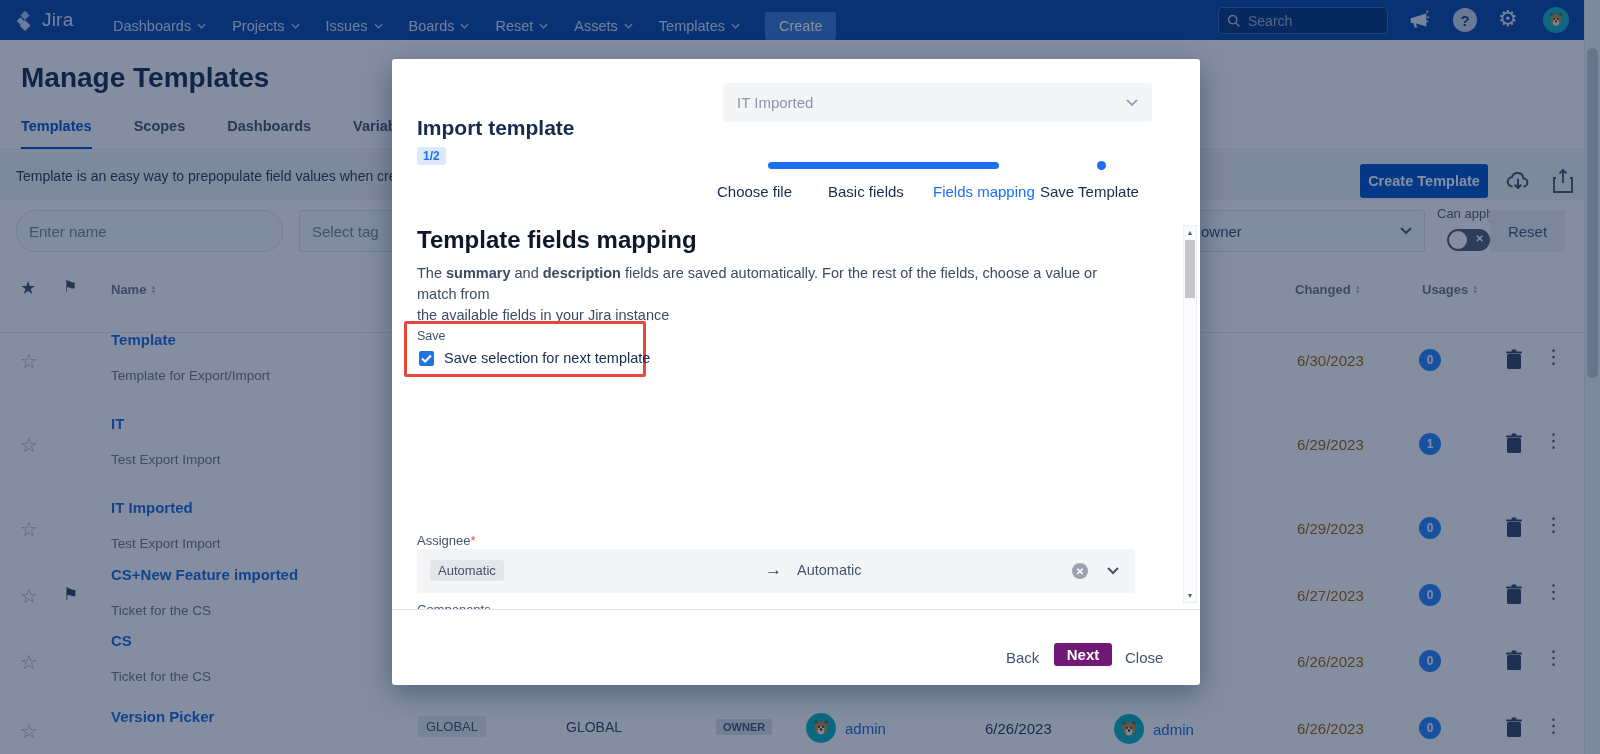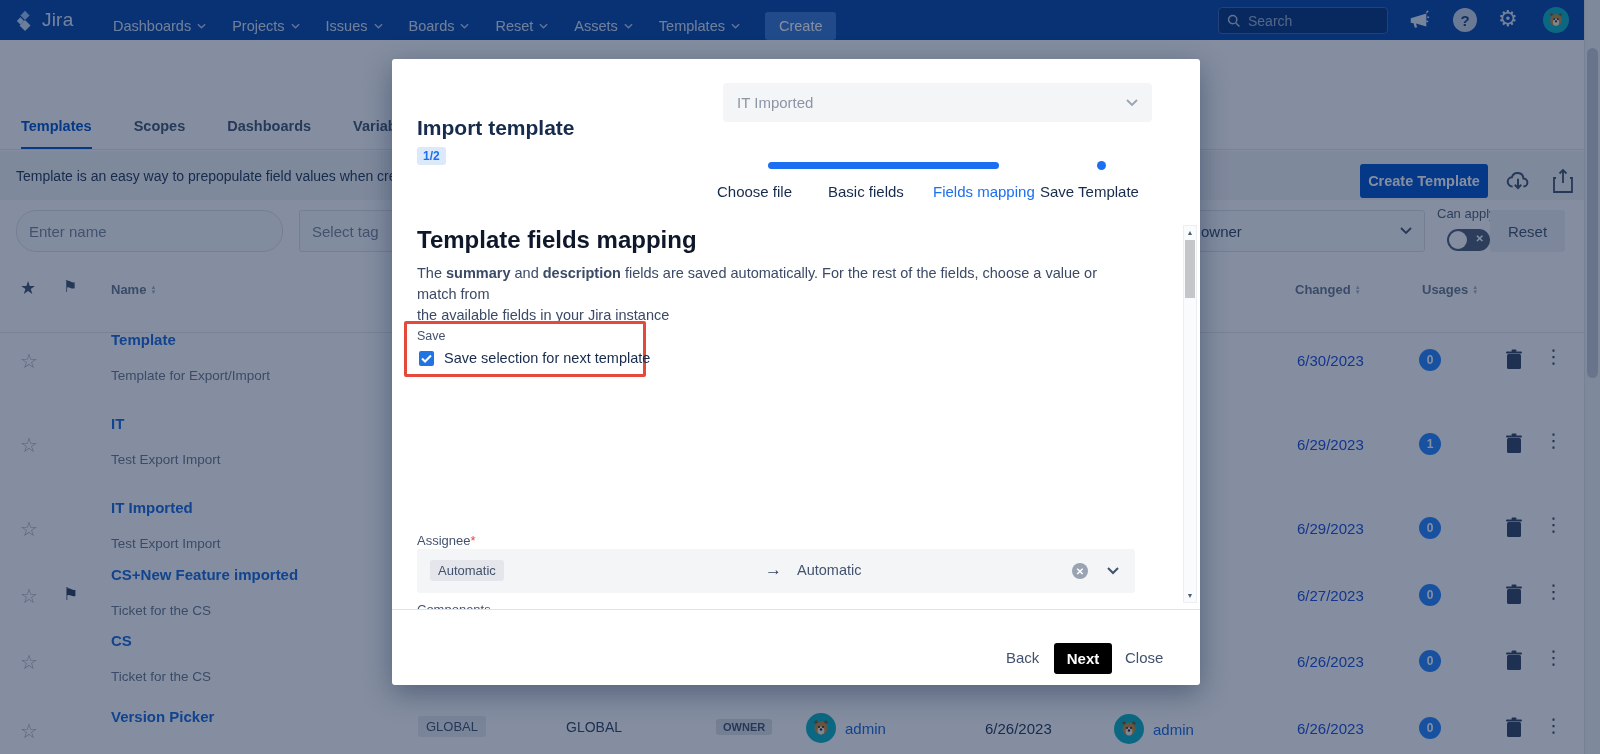--- a/index.html
+++ b/index.html
@@ -52,21 +52,21 @@
   .header-divider{position:absolute;left:0;top:292px;width:1600px;height:1px;background:#E6E8ED}
 
   
   .trow{position:absolute;left:0;width:1600px;height:84px}
   .rstar{position:absolute;left:20px;top:24px;font-size:20px;color:#9FA8B8;cursor:pointer}
   .rflag{position:absolute;left:63px;top:24px;font-size:17px;color:#2F3F5C}
   .rname{position:absolute;left:111px;top:6px;font-size:15px;font-weight:700;color:#1868DB;text-decoration:none;cursor:pointer}
   .rdesc{position:absolute;left:111px;top:43px;font-size:13.5px;color:#6B778C}
   .cellby{position:absolute;left:1114px;top:21px;display:flex;align-items:center;gap:9px}
   .radmin{font-size:15px;color:#1868DB;text-decoration:none;cursor:pointer}
-  .rdate{position:absolute;left:1297px;top:27px;font-size:15px;color:#1d4ed8}
+  .rdate{position:absolute;left:1297px;top:27px;font-size:15px;color:#a16207}
   .rbadge{position:absolute;left:1419px;top:24px;width:22px;height:22px;border-radius:50%;background:#2684FF;color:#fff;font-size:12px;font-weight:700;display:flex;align-items:center;justify-content:center}
   .rtrash{position:absolute;left:1505px;top:24px;color:#344563;cursor:pointer}
   .rkebab{position:absolute;left:1544px;top:20px;font-size:19px;color:#344563;cursor:pointer;letter-spacing:0}
   .chip{background:#E8EAEF;border-radius:3px;color:#42526E}
   .scope-chip{position:absolute;left:418px;top:24px;padding:3px 8px;font-size:13px}
   .scope-text{position:absolute;left:566px;top:27px;font-size:14px;color:#344563}
   .role-badge{position:absolute;left:716px;top:27px;background:#DFE1E6;border-radius:3px;padding:2px 7px;font-size:11px;font-weight:700;color:#42526E}
   .cellowner{position:absolute;left:806px;top:21px;display:flex;align-items:center;gap:9px}
   .rcreated{position:absolute;left:985px;top:28px;font-size:15px;color:#253858}
 
@@ -97,21 +97,21 @@
   .f-chip{position:absolute;left:13px;top:11px;padding:3px 8px;background:#E4E6EB;border-radius:3px;font-size:13px;color:#42526E}
   .f-arrow{position:absolute;left:348px;top:11px;font-size:17px;color:#344563}
   .f-target{position:absolute;left:380px;top:13px;font-size:14.5px;color:#44546F}
   .f-clear{position:absolute;right:47px;top:14px;width:16px;height:16px;border-radius:50%;background:#99A3B3;color:#fff;font-size:10px;font-weight:700;display:flex;align-items:center;justify-content:center;cursor:pointer}
   .f-chev{position:absolute;right:16px;top:18px;color:#42526E}
   .partial-label{position:absolute;left:25px;top:393px;font-size:13px;color:#42526E}
   .m-sb{position:absolute;left:791px;top:166px;width:14px;height:378px;background:#FAFBFC;border:1px solid #EDEEF2}
   .m-sb .arr{position:absolute;left:0;width:12px;text-align:center;font-size:7px;color:#505F79}
   .m-sb .thumb{position:absolute;left:1px;top:14px;width:10px;height:58px;background:#C4C6CA}
   .m-back{position:absolute;left:614px;top:590px;font-size:15px;color:#42526E;background:none;border:none;cursor:pointer;font-family:"Liberation Sans",sans-serif}
-  .m-next{position:absolute;left:662px;top:584px;width:58px;height:31px;font-size:15px;background:#000000}
+  .m-next{position:absolute;left:662px;top:584px;width:58px;height:23px;font-size:15px;background:#701a75}
   .m-close{position:absolute;left:733px;top:590px;font-size:15px;color:#42526E;background:none;border:none;cursor:pointer;font-family:"Liberation Sans",sans-serif}
 </style>
 </head>
 <body>
 
 <div class="navbar">
   <div class="nav-logo">
     <span>
       <svg width="22" height="22" viewBox="0 0 24 24">
           <path fill="#9EC2F7" d="M12 2l5 5-5 5-5-5z"></path>
@@ -203,20 +203,21 @@
         <circle cx="10" cy="10" r="6.5" fill="#C98A3B"></circle>
         <ellipse cx="10" cy="12.5" rx="3.4" ry="4" fill="#F3EEE4"></ellipse>
         <circle cx="8" cy="9" r="1" fill="#222"></circle>
         <circle cx="12" cy="9" r="1" fill="#222"></circle>
         <circle cx="10" cy="11.5" r="1.2" fill="#222"></circle>
       </svg>
   </span>
 </div>
 
 <div class="page">
+  <div class="page-title">Manage Templates</div>
 
   <div class="tabs">
     <div class="tab active">Templates</div>
     <div class="tab">Scopes</div>
     <div class="tab">Dashboards</div>
     <div class="tab">Variables</div>
     <div class="tab">Tags</div>
     <div class="tab">Che</div>
   </div>
 

